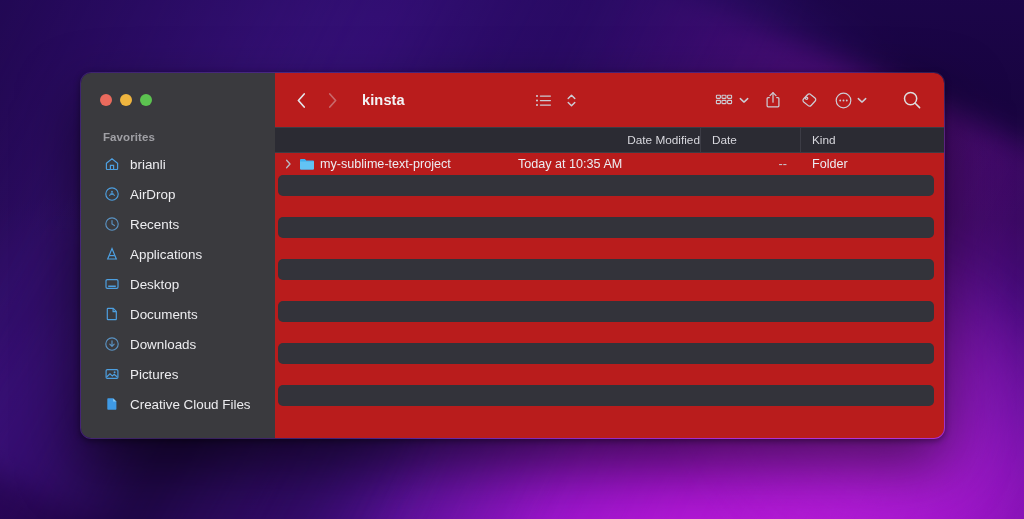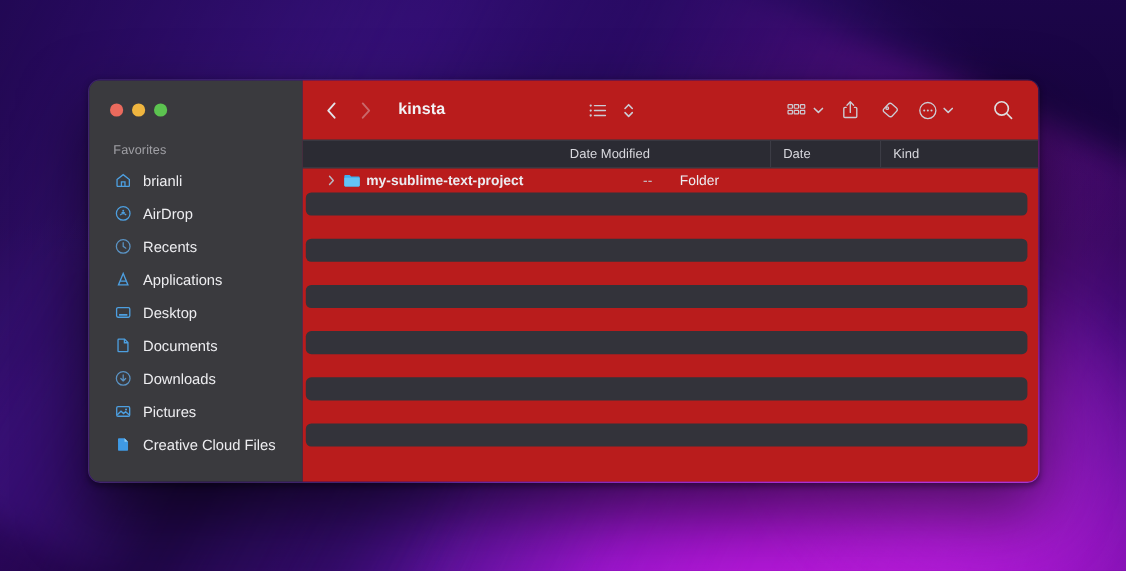--- a/index.html
+++ b/index.html
@@ -61,21 +61,21 @@
     padding-left:19px; gap:8px;
   }
   .light { width:12px; height:12px; border-radius:50%; display:block; }
   .light.red    { background:#ea6a5d; }
   .light.yellow { background:#efb53f; }
   .light.green  { background:#5cc350; }
 
   .sb-section {
     color:#a0a0a5;
     font-size:11.5px;
-    font-weight:normal;
+    font-weight:bold;
     padding:4px 0 6px 22px;
     letter-spacing:.1px;
   }
   .sb-item {
     display:flex; align-items:center;
     gap:10px;
     height:30px;
     padding-left:22px;
     color:#ededf0;
     font-size:13.4px;
@@ -132,21 +132,21 @@
   }
   .col {
     display:flex; align-items:center;
     padding-left:11px;
     border-right:0.5px solid #3c3c45;
     position:relative;
     overflow:hidden;
     white-space:nowrap;
   }
   .col.name { width:232px; flex:0 0 232px; padding-left:36px;margin-top:40px; }
-  .col.date { width:194px; flex:0 0 194px; }
+  .col.date { width:194px; flex:0 0 194px;justify-content:flex-end; }
   .col.size { width:100px; flex:0 0 100px; }
   .col.kind { flex:1 1 auto; border-right:none; }
   .sort-ind {
     position:absolute; right:9px; top:50%; transform:translateY(-50%);
     opacity:.75;
   }
 
   
   .list { flex:1 1 auto; position:relative; overflow:hidden; }
   .row {
@@ -157,21 +157,21 @@
     position:relative;
   }
   .row.stripe::before {
     content:"";
     position:absolute;
     left:3px; right:10px; top:0; bottom:0;
     background:#33333a;
     border-radius:5px;
   }
   .cell { position:relative; z-index:1; display:flex; align-items:center; white-space:nowrap; overflow:hidden; }
-  .cell.name { width:232px; flex:0 0 232px; padding-left:21px; gap:5px;font-weight:bold; }
+  .cell.name { width:232px; flex:0 0 232px; padding-left:8px; gap:5px; }
   .cell.date { width:194px; flex:0 0 194px; padding-left:11px; }
   .cell.size { width:100px; flex:0 0 100px; padding-right:14px; justify-content:flex-end; color:#c9c9d0; }
   .cell.kind { flex:1 1 auto; padding-left:11px; }
   .disc {
     width:11px; flex:0 0 11px; display:flex; align-items:center; justify-content:center;
     color:#b9b9c2;
   }
   .folder-ic { width:16px; height:16px; flex:0 0 16px; display:flex; align-items:center; }
   .frow-first { height:22px; }
 </style>
@@ -414,20 +414,21 @@
             </svg>
           </span>
           <span class="folder-ic">
             <svg width="16" height="14" viewBox="0 0 16 14">
               <path d="M1 3.1a1 1 0 0 1 1-1h3.9l1.3 1.4h6.8a1 1 0 0 1 1 1v7.1a1 1 0 0 1-1 1H2a1 1 0 0 1-1-1z" fill="#3eb0ef"></path>
               <path d="M1 4.6h14v6.9a1 1 0 0 1-1 1H2a1 1 0 0 1-1-1z" fill="#63c3f4"></path>
             </svg>
           </span>
           <span>my-sublime-text-project</span>
         </div>
+        <div class="cell date">Today at 10:35 AM</div>
         <div class="cell size">--</div>
         <div class="cell kind">Folder</div>
       </div>
 
       <div id="empty-rows">
           <div class="row stripe"></div>
           <div class="row"></div>
           <div class="row stripe"></div>
           <div class="row"></div>
           <div class="row stripe"></div>

